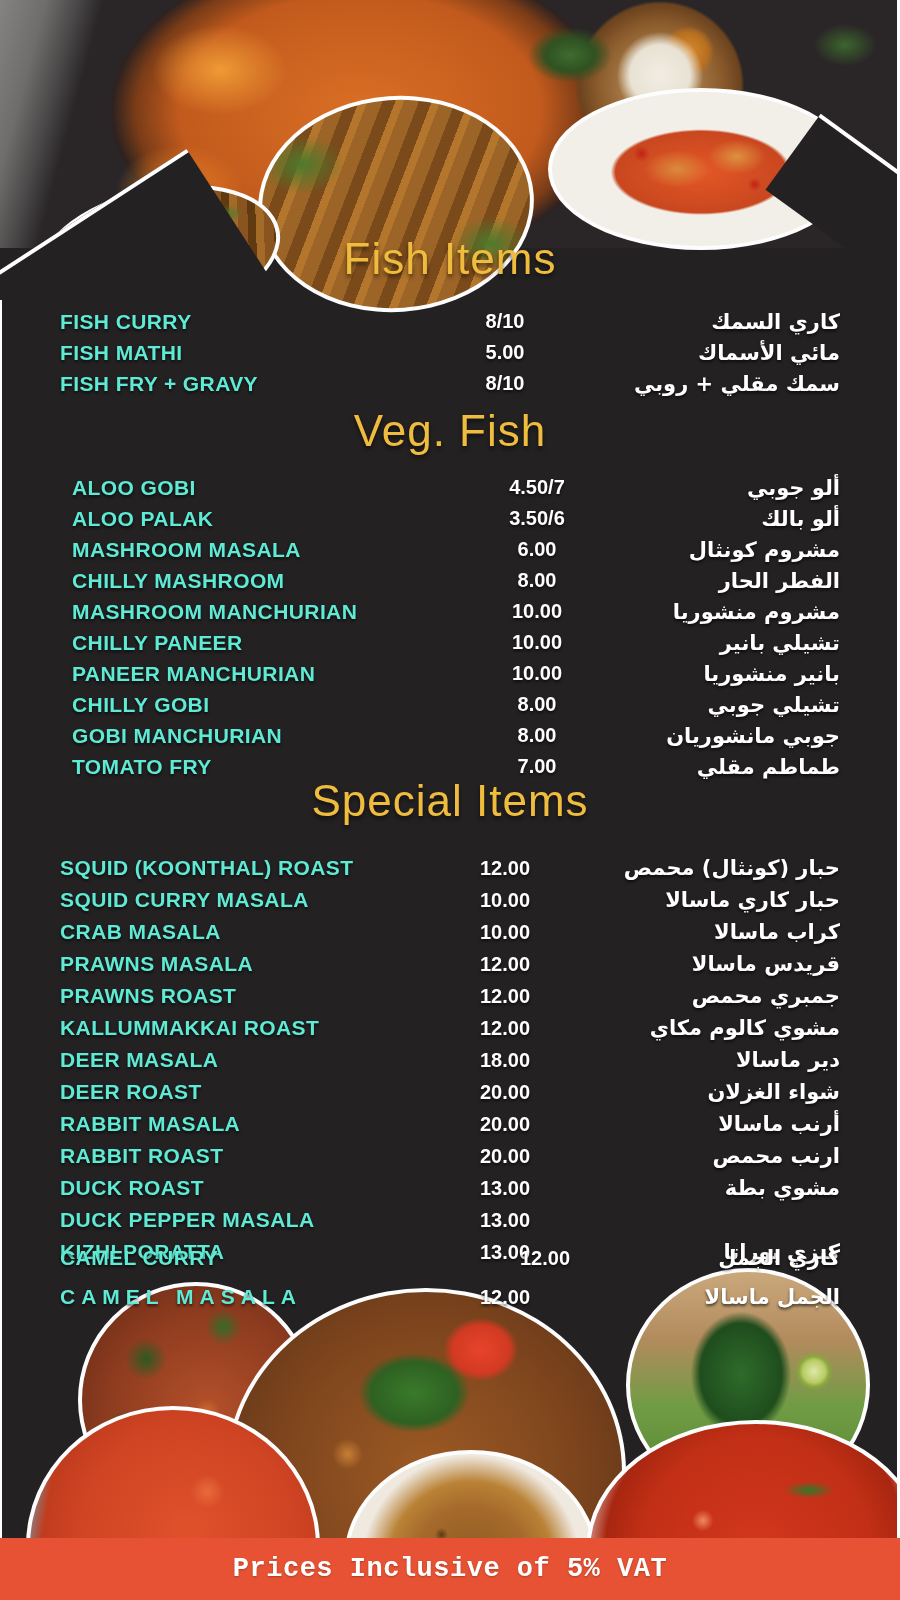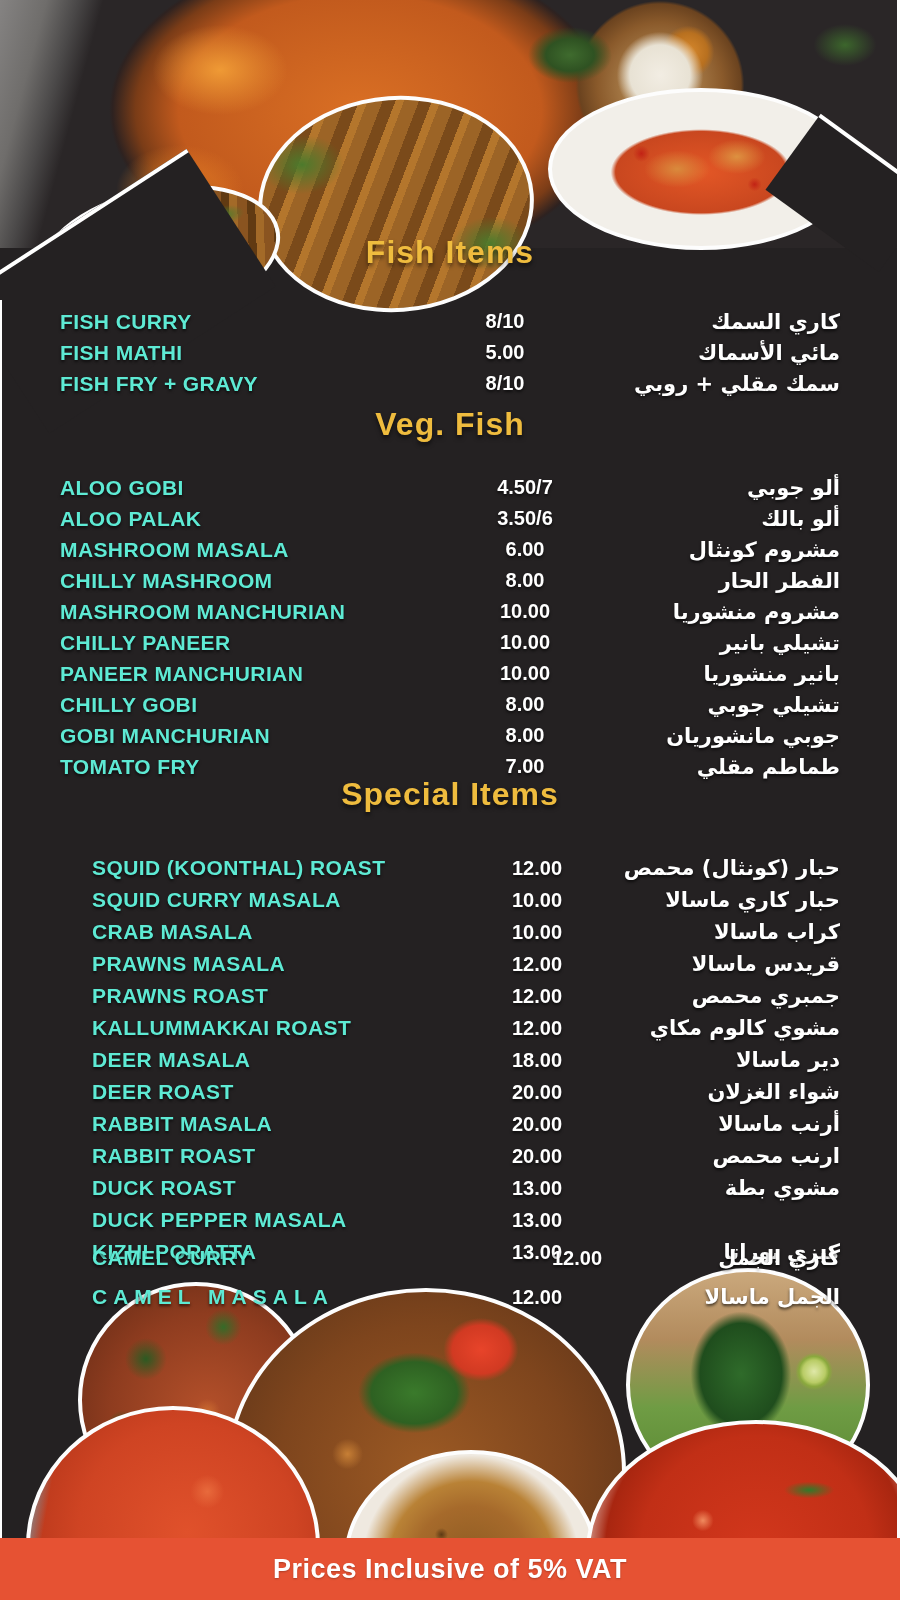--- a/index.html
+++ b/index.html
@@ -59,35 +59,35 @@
     background-color:#eef0ea;
     background-image:
       radial-gradient(circle 14px at 16% 52%,#cde06a 0%,#a9c341 60%,rgba(0,0,0,0) 75%),
       radial-gradient(ellipse 30px 14px at 80% 30%,#4c7a2c 0%,rgba(0,0,0,0) 70%),
       repeating-linear-gradient(100deg,#8a5420 0 10px,#613a12 10px 18px,#a36a28 18px 26px);
   }
 
   
   .sec-title{
     position:absolute;left:0;width:900px;text-align:center;z-index:2;
-    font-weight:700;font-size:32px;letter-spacing:1px;color:var(--accent);
+    font-weight:400;font-size:44px;letter-spacing:1px;color:var(--accent);
     text-shadow:0 3px 4px rgba(0,0,0,.55);
   }
   #title-fish{top:234px}
   #title-veg{top:406px}
   #title-special{top:776px}
 
   .rows{position:absolute;left:0;width:900px;z-index:2;}
   #rows-0{top:306px}
   #rows-1{top:472px}
   #rows-2{top:852px}
 
   .row{display:grid;grid-template-columns:370px 150px 1fr;align-items:center;padding:0 60px;height:31px;}
-  .rows-veg .row{grid-template-columns:400px 130px 1fr;}
-  .rows-special .row{height:32px;margin-left:32px;}
+  .rows-veg .row{grid-template-columns:400px 130px 1fr;margin-left:12px;}
+  .rows-special .row{height:32px;}
   .en{font-weight:700;font-size:21px;color:#5eead4;letter-spacing:.4px;white-space:nowrap;text-shadow:0 2px 3px rgba(0,0,0,.65);}
   .price{font-weight:700;font-size:20px;color:#fff;text-align:center;text-shadow:0 2px 3px rgba(0,0,0,.65);}
   .ar{font-family:"DejaVu Sans",sans-serif;font-weight:700;font-size:21px;color:#fff;text-align:right;direction:rtl;white-space:nowrap;text-shadow:0 2px 3px rgba(0,0,0,.65);}
   .row-overlap{margin-top:-26px;gap:40px;}
   .row-spaced{margin-top:7px;}
   .row-spaced .en{letter-spacing:6px;}
   .row-spaced .ar{letter-spacing:4px;}
 
   
   .collage-bottom{position:absolute;left:0;top:1260px;width:900px;height:340px;z-index:1;}
@@ -148,21 +148,21 @@
       radial-gradient(ellipse 40px 14px at 30% 72%,#2f7a2a 0%,rgba(0,0,0,0) 70%),
       radial-gradient(ellipse 36px 12px at 66% 26%,#2f7a2a 0%,rgba(0,0,0,0) 70%),
       radial-gradient(circle at 50% 50%,#d2371c 0%,#c12f16 55%,#a82610 72%,#efe9e2 88%);
   }
 
   
   .edge-right{position:absolute;right:0;top:0;width:3px;height:1540px;background:#fff;z-index:4;}
   .edge-left{position:absolute;left:0;top:300px;width:2px;height:1240px;background:#fff;z-index:4;}
   .footer{
     position:absolute;left:0;top:1538px;width:900px;height:62px;z-index:5;
-    background:var(--footer-bg);display:flex;align-items:center;justify-content:center;
+    background:var(--footer-bg);display:flex;align-items:center;justify-content:center;font-family:Liberation Mono, monospace;
   }
   .footer-text{font-weight:700;font-size:27px;color:#fff;letter-spacing:.5px;text-shadow:0 1px 2px rgba(0,0,0,.25);}
 </style>
 </head>
 <body>
 
 <div class="page">
 
   <div class="collage-top">
     <div class="photo-band"></div>

